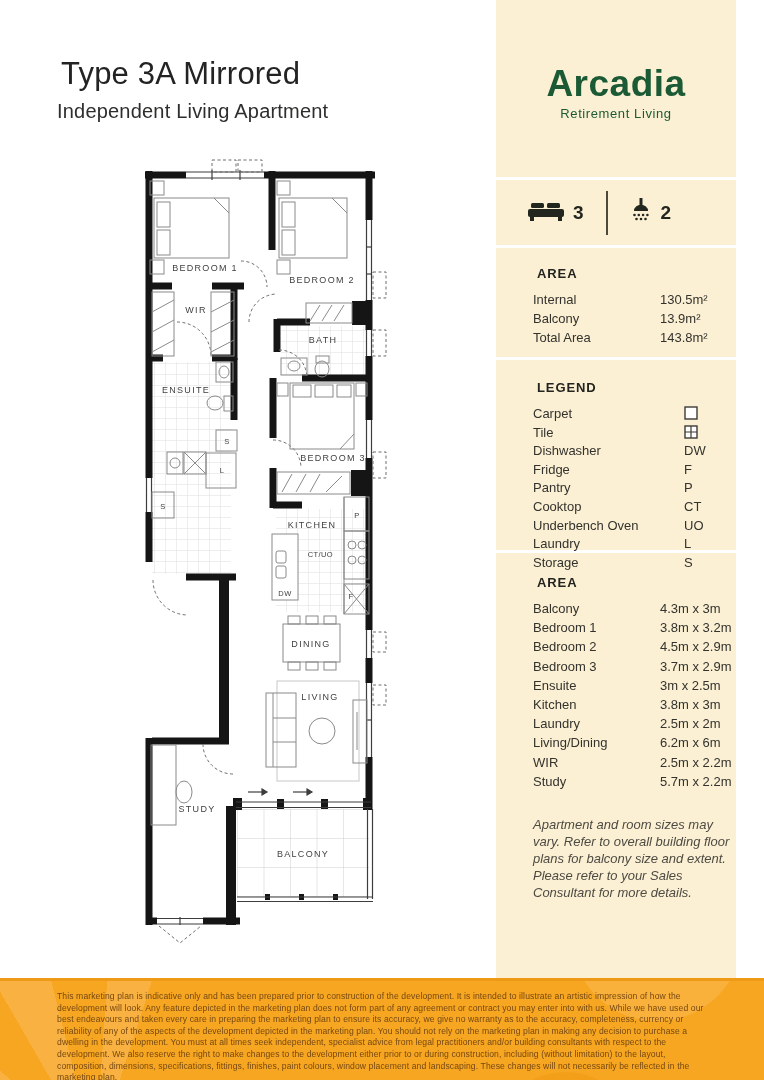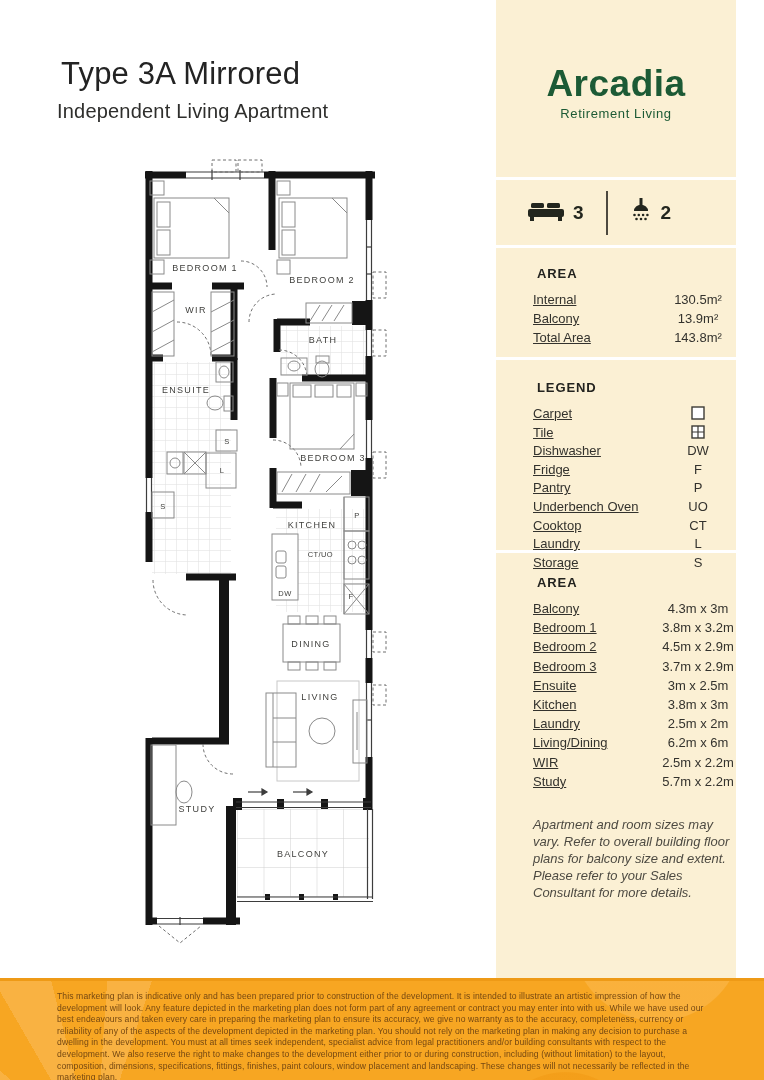--- a/index.html
+++ b/index.html
@@ -22,25 +22,25 @@
   .stat{display:flex;align-items:center;}
   .stat-num{font-size:19px;font-weight:700;color:#23261e;margin-left:9px;}
   .stat-divider{width:2px;height:44px;background:#4d493f;margin:0 22px;}
 
   .pad-section{padding:18px 0 0 37px;}
   .area-section{height:112px;}
   .legend-section{height:193px;padding-top:20px;}
   .room-section{border-bottom:none;padding-top:22px;}
   .sb-heading{font-size:13px;font-weight:700;letter-spacing:.9px;color:#23231f;margin:0 0 11px 4px;}
   .sb-row{display:flex;font-size:13px;color:#33322d;line-height:16px;margin-bottom:3px;}
-  .legend-section .sb-row{margin-bottom:2.6px;}
+  .legend-section .sb-row{margin-bottom:2.6px;gap:24px;}
   .room-section .sb-row{margin-bottom:3.2px;}
-  .sb-label{width:127px;flex:none;text-decoration:underline;}
+  .sb-label{width:127px;flex:none;}
   .legend-section .sb-label{width:127px;}
-  .sb-value{flex:1;text-align:center;}
+  .sb-value{flex:1;}
   .swatch{display:inline-block;vertical-align:-2px;}
   .note{margin-top:26px;width:205px;font-size:13px;line-height:17px;font-style:italic;color:#4d4a42;}
 
   
   .plan{position:absolute;left:140px;top:150px;width:300px;height:800px;}
   .plan text{font-family:"Liberation Sans",sans-serif;fill:#3f3f3c;}
   .room-lbl{font-size:9px;letter-spacing:1.3px;}
   .code-lbl{font-size:7.5px;letter-spacing:.4px;}
 
   
@@ -371,26 +371,26 @@
       </div>
       <div class="sb-row">
         <span class="sb-label">Fridge</span>
         <span class="sb-value">F</span>
       </div>
       <div class="sb-row">
         <span class="sb-label">Pantry</span>
         <span class="sb-value">P</span>
       </div>
       <div class="sb-row">
+        <span class="sb-label">Cooktop</span>
+        <span class="sb-value">CT</span>
+      </div>
+      <div class="sb-row">
         <span class="sb-label">Underbench Oven</span>
         <span class="sb-value">UO</span>
-      </div>
-      <div class="sb-row">
-        <span class="sb-label">Cooktop</span>
-        <span class="sb-value">CT</span>
       </div>
       <div class="sb-row">
         <span class="sb-label">Laundry</span>
         <span class="sb-value">L</span>
       </div>
       <div class="sb-row">
         <span class="sb-label">Storage</span>
         <span class="sb-value">S</span>
       </div>
     </div>

